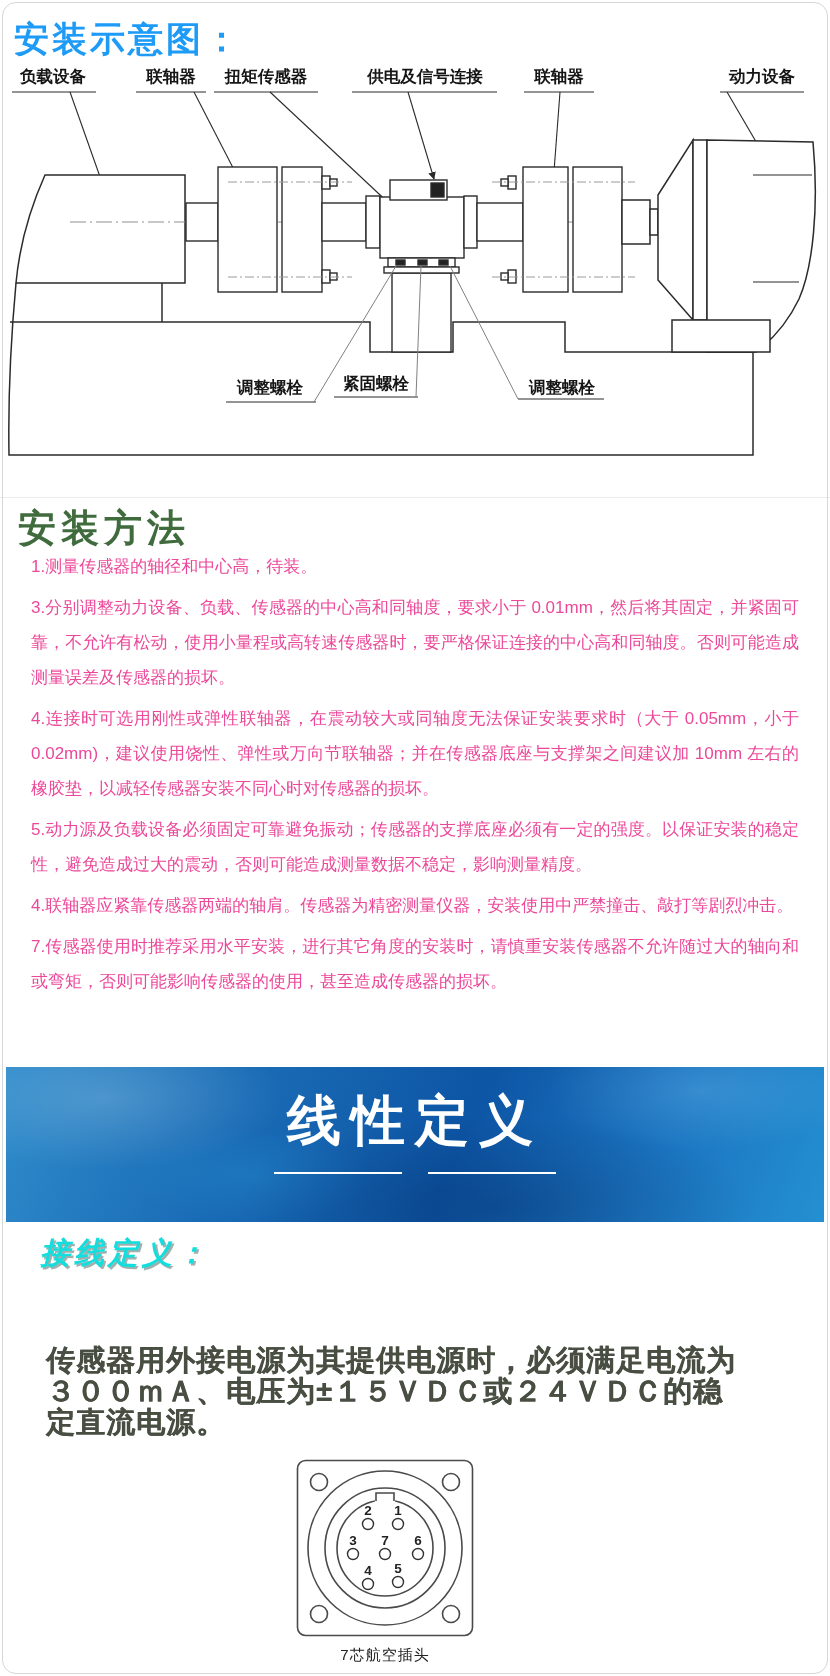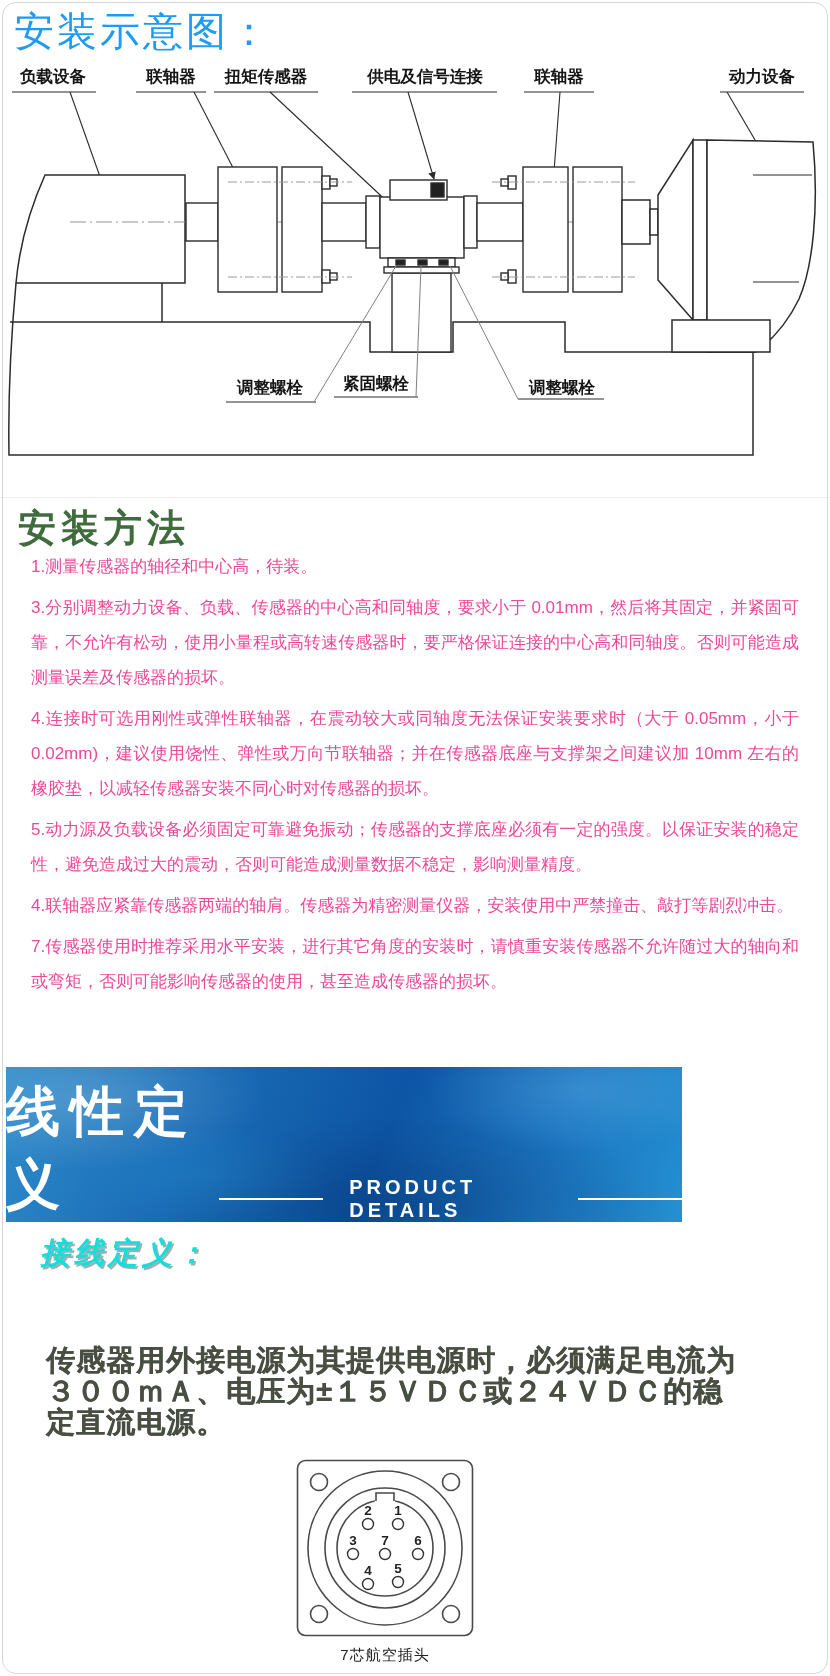--- a/index.html
+++ b/index.html
@@ -5,43 +5,43 @@
   :root{
     --title_blue:#1d9bf7; --heading_green:#3f6b3d; --wiring_cyan:#14dedd;
     --note_text:#484e42; --line_dark:#2b2b2b;
   }
   *{box-sizing:border-box; margin:0; padding:0;}
   html,body{background:#fff;}
   body{font-family:"Liberation Sans","DejaVu Sans",sans-serif;}
   .page{position:relative; width:830px; height:1676px; background:#fff; overflow:hidden;}
   .frame{position:absolute; inset:2px; border:1px solid #d6d6d6; border-radius:14px; pointer-events:none; z-index:50;}
 
-  .title1{position:absolute; left:14px; top:4px; font-size:40px; font-weight:400;
+  .title1{position:absolute; left:14px; top:16px; font-size:35px; font-weight:700;
           letter-spacing:3px; color:var(--title_blue);}
 
   .diagram-svg{position:absolute; left:0; top:52px;}
   .diagram-svg text{font-family:"Liberation Sans","DejaVu Sans",sans-serif; font-weight:700;
           font-size:16.5px; fill:#151515;}
   .divider{position:absolute; left:0; top:497px; width:830px; height:1px; background:#ececec;}
 
   .title2{position:absolute; left:18px; top:503px; font-size:38px; font-weight:900;
           letter-spacing:5px; color:var(--heading_green);}
 
   .steps{position:absolute; left:31px; top:549px; width:768px; font-size:17px;
          line-height:35px; color:#ec4899; text-align:justify;}
   .steps p{margin-bottom:6px;}
 
-  .banner{position:absolute; left:6px; top:1067px; width:676px; height:155px;
+  .banner{position:absolute; left:6px; top:1067px; width:818px; height:155px;
       background:
         radial-gradient(ellipse 300px 120px at 12% 20%, rgba(255,255,255,.18), transparent 60%),
         radial-gradient(ellipse 260px 100px at 85% 15%, rgba(150,220,255,.22), transparent 60%),
         radial-gradient(ellipse 400px 140px at 60% 90%, rgba(0,25,70,.28), transparent 65%),
         radial-gradient(ellipse 200px 80px at 30% 70%, rgba(40,160,220,.25), transparent 60%),
         linear-gradient(112deg,#2f8ccb 0%,#1a6cb6 28%,#0d55a5 55%,#1b74c0 78%,#2490d2 100%);
-      display:flex; flex-direction:row; align-items:flex-end;}
+      display:flex; flex-direction:column; align-items:center;}
   .banner-title{color:#fff; font-size:54px; font-weight:700; letter-spacing:10px; margin-top:18px;}
   .banner-sub{display:flex; align-items:center; gap:26px; margin-top:14px;}
   .banner-sub .rule{width:128px; height:2px; background:#fff;}
   .banner-sub .sub-text{color:#fff; font-size:20px; font-weight:700; letter-spacing:4px;}
 
   .wiring-title{position:absolute; left:40px; top:1233px; font-size:30px; font-weight:900;
       font-style:italic; letter-spacing:4px; color:var(--wiring_cyan);
       text-shadow:2px 2px 0 rgba(90,110,105,.55);}
   .note{position:absolute; left:46px; top:1345px; width:762px; font-size:29px; line-height:31px;
       font-weight:900; letter-spacing:1px; color:var(--note_text);
@@ -186,21 +186,20 @@
     <p>4.连接时可选用刚性或弹性联轴器，在震动较大或同轴度无法保证安装要求时（大于 0.05mm，小于 0.02mm)，建议使用饶性、弹性或万向节联轴器；并在传感器底座与支撑架之间建议加 10mm 左右的橡胶垫，以减轻传感器安装不同心时对传感器的损坏。</p>
     <p>5.动力源及负载设备必须固定可靠避免振动；传感器的支撑底座必须有一定的强度。以保证安装的稳定性，避免造成过大的震动，否则可能造成测量数据不稳定，影响测量精度。</p>
     <p>4.联轴器应紧靠传感器两端的轴肩。传感器为精密测量仪器，安装使用中严禁撞击、敲打等剧烈冲击。</p>
     <p>7.传感器使用时推荐采用水平安装，进行其它角度的安装时，请慎重安装传感器不允许随过大的轴向和或弯矩，否则可能影响传感器的使用，甚至造成传感器的损坏。</p>
   </div>
 
   <div class="banner">
     <div class="banner-title">线性定义</div>
     <div class="banner-sub">
       <div class="rule"></div>
-      <div class="sub-text">PRODUCT DETAILS</div>
       <div class="rule"></div>
     </div>
   </div>
 
   <div class="wiring-title">接线定义：</div>
   <div class="note">
     <div>传感器用外接电源为其提供电源时，必须满足电流为</div>
     <div>３００ｍＡ、电压为±１５ＶＤＣ或２４ＶＤＣ的稳</div>
     <div>定直流电源。</div>
   </div>

